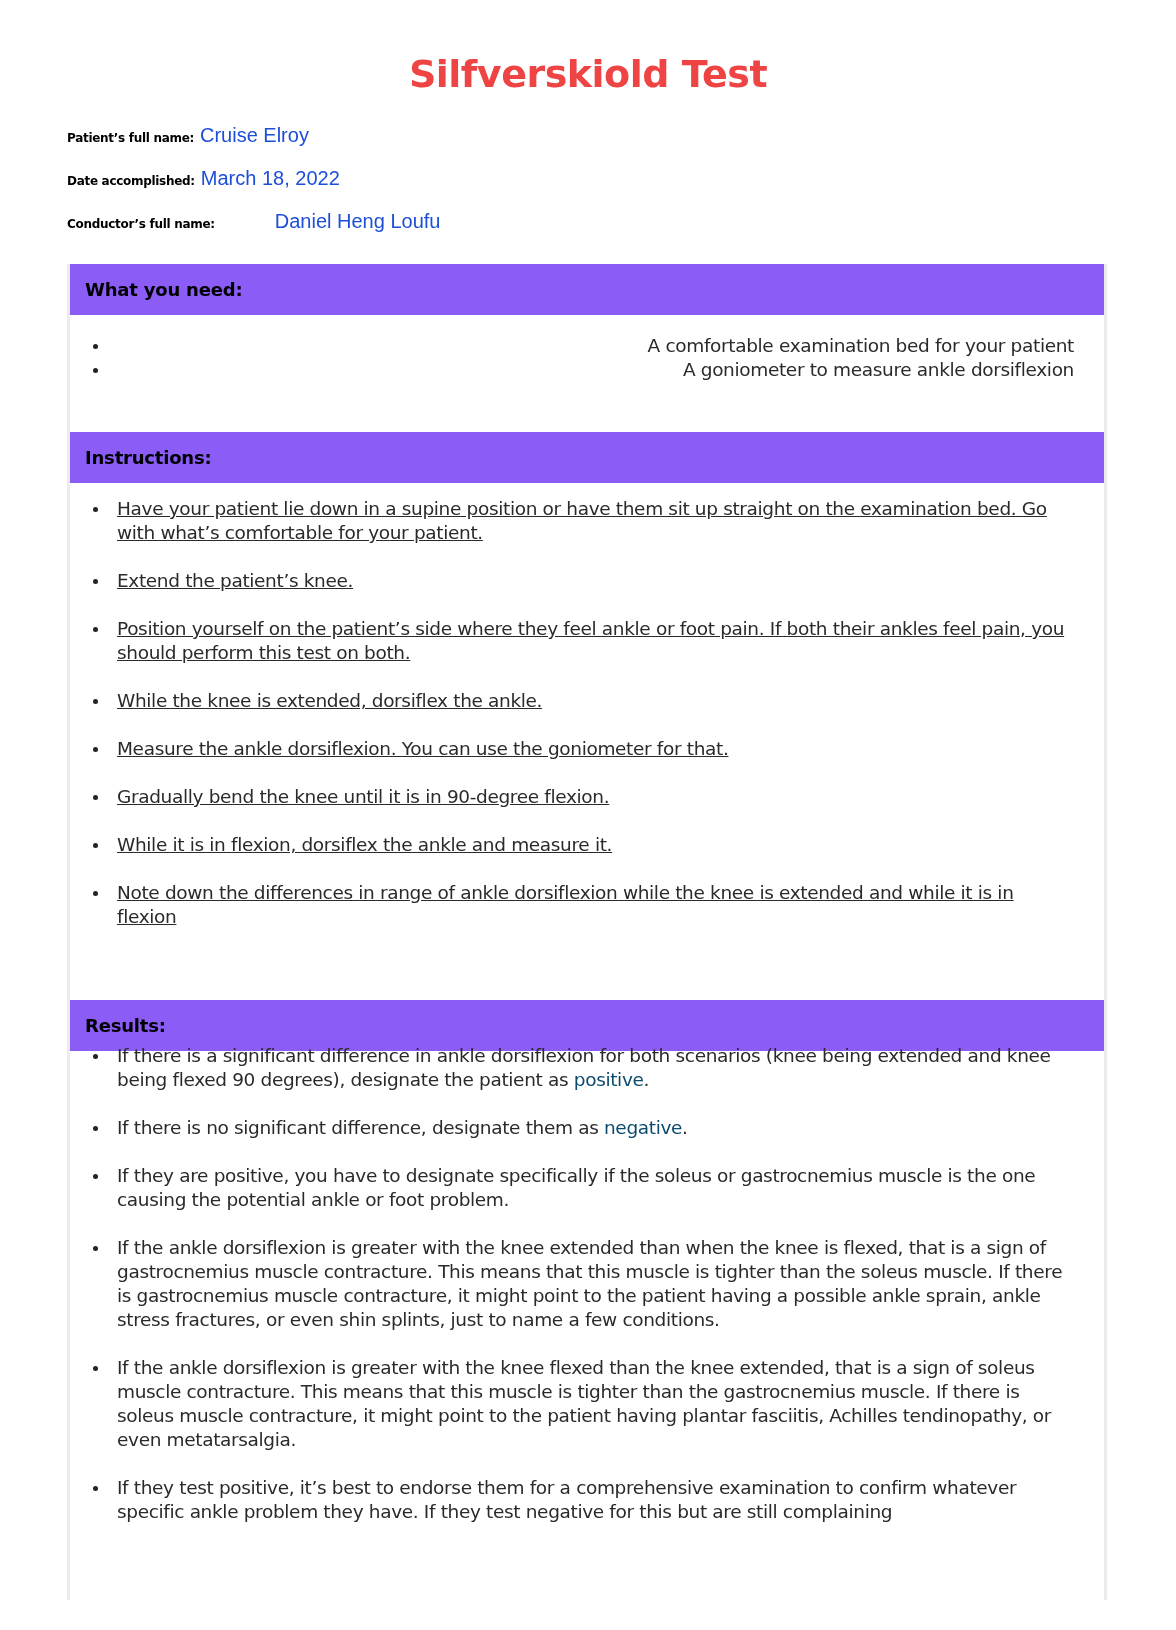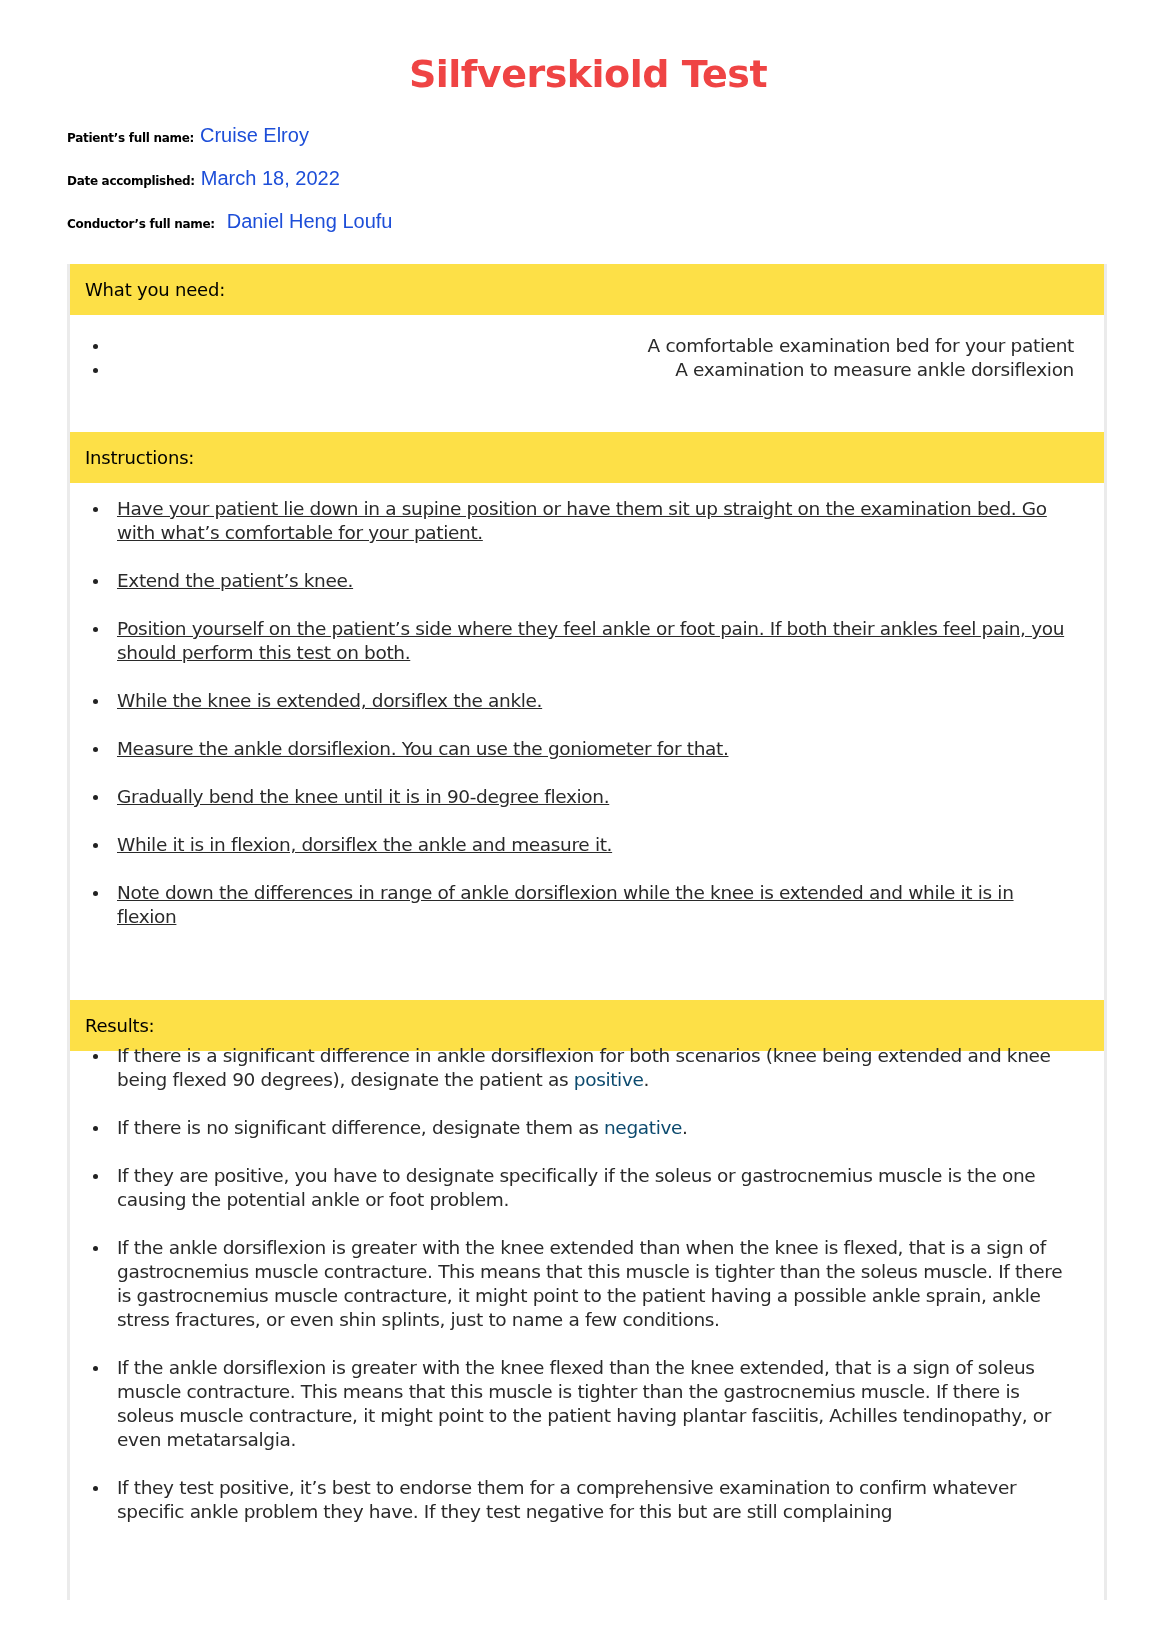--- a/index.html
+++ b/index.html
@@ -43,45 +43,45 @@
     letter-spacing: -0.3px;
   }
   .field .value {
     font-family: "Liberation Sans", sans-serif;
     font-size: 20px;
     color: #1d4ed8;
     margin-left: 6px;
   }
   .field-patient { top: 124px; }
   .field-date { top: 167px; }
-  .field-conductor { top: 210px; }
+  .field-conductor { top: 210px; gap: 48px; }
   .field-conductor .value { margin-left: 12px; }
 
   .content-box {
     position: absolute;
     left: 67px;
     top: 264px;
     width: 1040px;
     height: 1336px;
     border-left: 3px solid #ebebeb;
     border-right: 3px solid #ebebeb;
     box-sizing: border-box;
   }
   .section-header {
     position: absolute;
     left: 0;
     width: 100%;
-    background: #fde047;
+    background: #8b5cf6;
     height: 51px;
     box-sizing: border-box;
     padding-left: 15px;
     display: flex;
     align-items: center;
     font-family: "DejaVu Sans", sans-serif;
-    font-weight: normal;
+    font-weight: bold;
     font-size: 18px;
     color: #000;
     letter-spacing: -0.2px;
   }
   .hdr-need { top: 0; }
   .hdr-instr { top: 168px; }
   .hdr-results { top: 736px; }
 
   ul.list {
     position: absolute;
@@ -134,21 +134,21 @@
 <div class="field field-conductor">
   <span class="label">Conductor’s full name:</span>
   <span class="value">Daniel Heng Loufu</span>
 </div>
 
 <div class="content-box">
 
   <div class="section-header hdr-need">What you need:</div>
   <ul class="list list-need">
     <li>A comfortable examination bed for your patient</li>
-    <li>A examination to measure ankle dorsiflexion</li>
+    <li>A goniometer to measure ankle dorsiflexion</li>
   </ul>
 
   <div class="section-header hdr-instr">Instructions:</div>
   <ul class="list list-instr">
     <li>Have your patient lie down in a supine position or have them sit up straight on the examination bed. Go with what’s comfortable for your patient.</li>
     <li>Extend the patient’s knee.</li>
     <li>Position yourself on the patient’s side where they feel ankle or foot pain. If both their ankles feel pain, you should perform this test on both.</li>
     <li>While the knee is extended, dorsiflex the ankle.</li>
     <li>Measure the ankle dorsiflexion. You can use the goniometer for that.</li>
     <li>Gradually bend the knee until it is in 90-degree flexion.</li>

